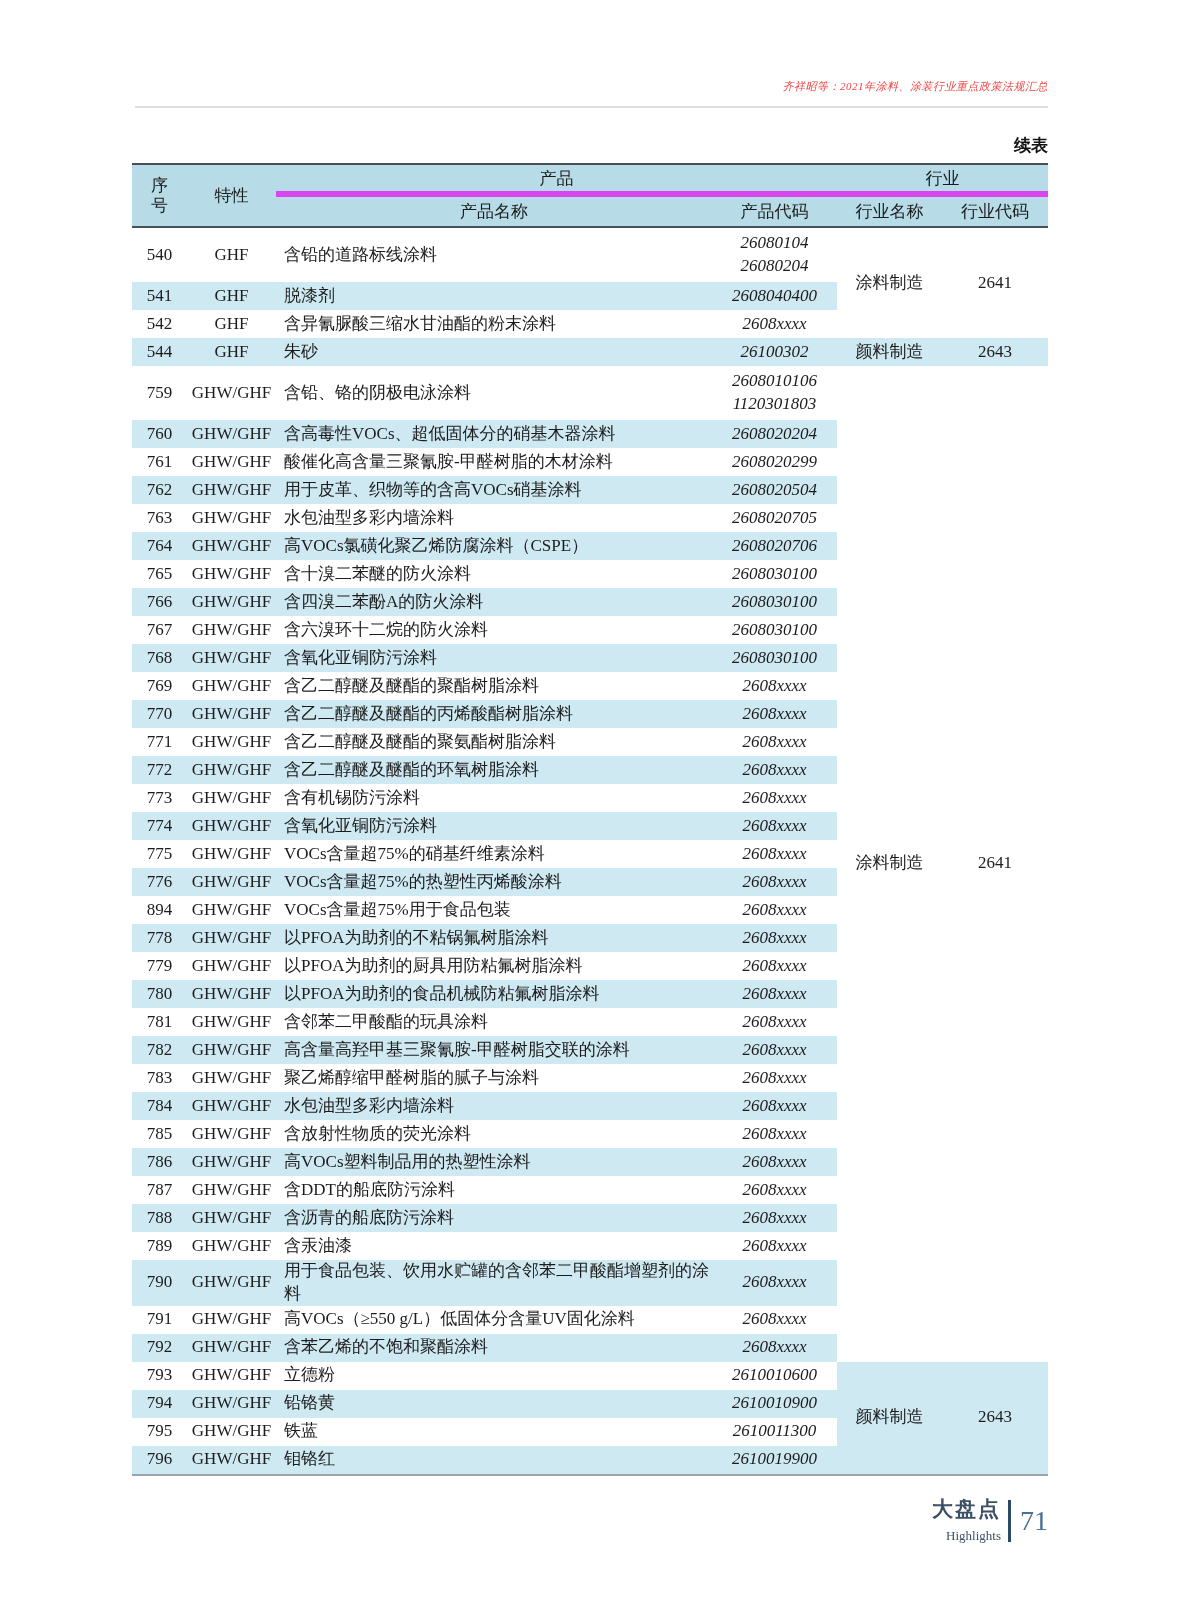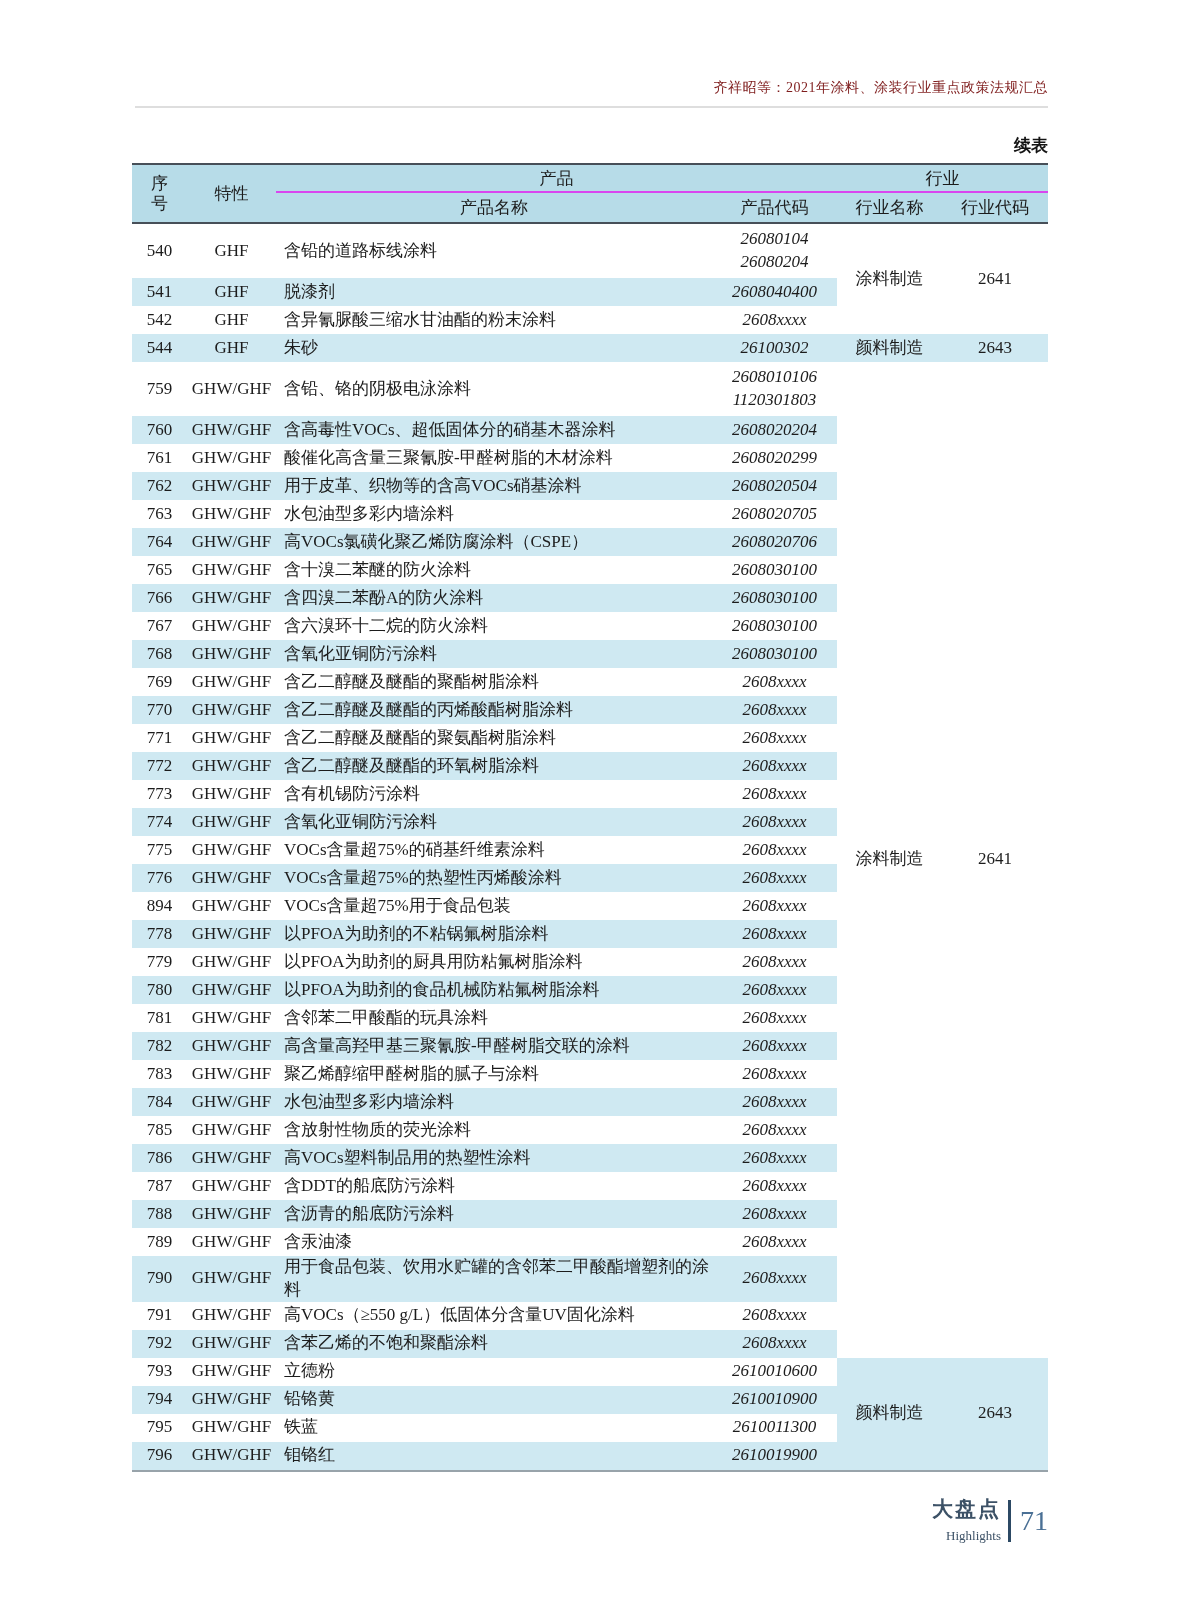--- a/index.html
+++ b/index.html
@@ -3,43 +3,44 @@
 <meta charset="utf-8">
 <style>
   html,body{margin:0;padding:0;}
   body{
     width:1187px;height:1600px;position:relative;background:#ffffff;
     font-family:"Liberation Serif","DejaVu Serif",serif;color:#1c1c1c;
     -webkit-font-smoothing:antialiased;
   }
   
   .running-head{
-    position:absolute;top:79px;right:139px;font-size:14px;color:#7f1d1d;
+    position:absolute;top:79px;right:139px;font-size:11px;color:#ef4444;
     letter-spacing:0.5px;
+    font-style:italic;
   }
   .head-rule{
     position:absolute;top:106px;left:135px;width:913px;height:2px;background:#dedede;
   }
   .continued{
     position:absolute;top:134px;right:139px;font-size:17px;font-weight:bold;color:#141414;
   }
   
   .table-wrap{position:absolute;left:132px;top:163px;width:916px;}
   table{
     border-collapse:collapse;table-layout:fixed;width:916px;
     font-size:17px;color:#1c1c1c;
     border-top:2px solid #474f58;border-bottom:2px solid #98a3aa;
   }
   thead th{
     background:#b7dce8;font-weight:normal;padding:0;text-align:center;
     vertical-align:middle;
   }
   thead tr.group-row th{height:26px;}
   thead tr.sub-row th{height:29px;}
-  thead th.group-span{border-bottom:2px solid #d946ef;}
+  thead th.group-span{border-bottom:6px solid #d946ef;}
   thead th.two-line{white-space:pre-line;line-height:1.15;}
   thead{border-bottom:2px solid #474f58;}
   tbody td{
     padding:0;height:28px;text-align:center;vertical-align:middle;line-height:1.35;
   }
   tbody tr.stripe td{background:#cfe9f2;}
   tbody td.name{text-align:left;padding-left:8px;}
   tbody td.code{white-space:pre-line;font-style:italic;}
   tbody tr.tall td{height:54px;}
   tbody td.ind-white{background:#ffffff !important;}

